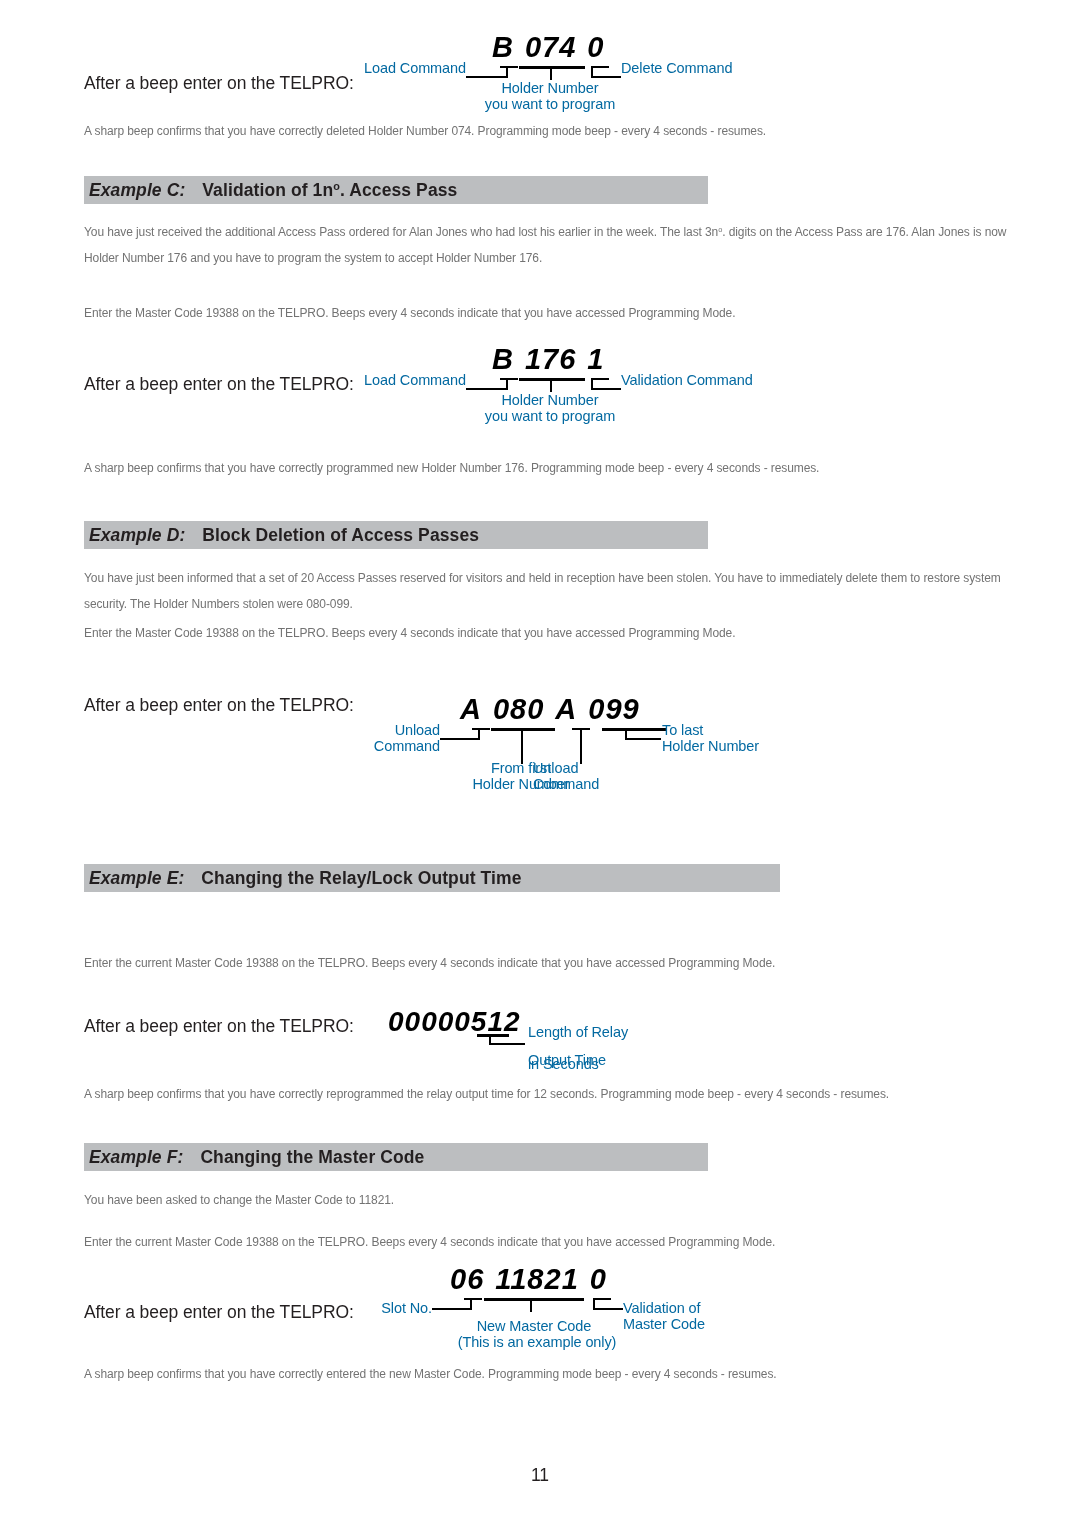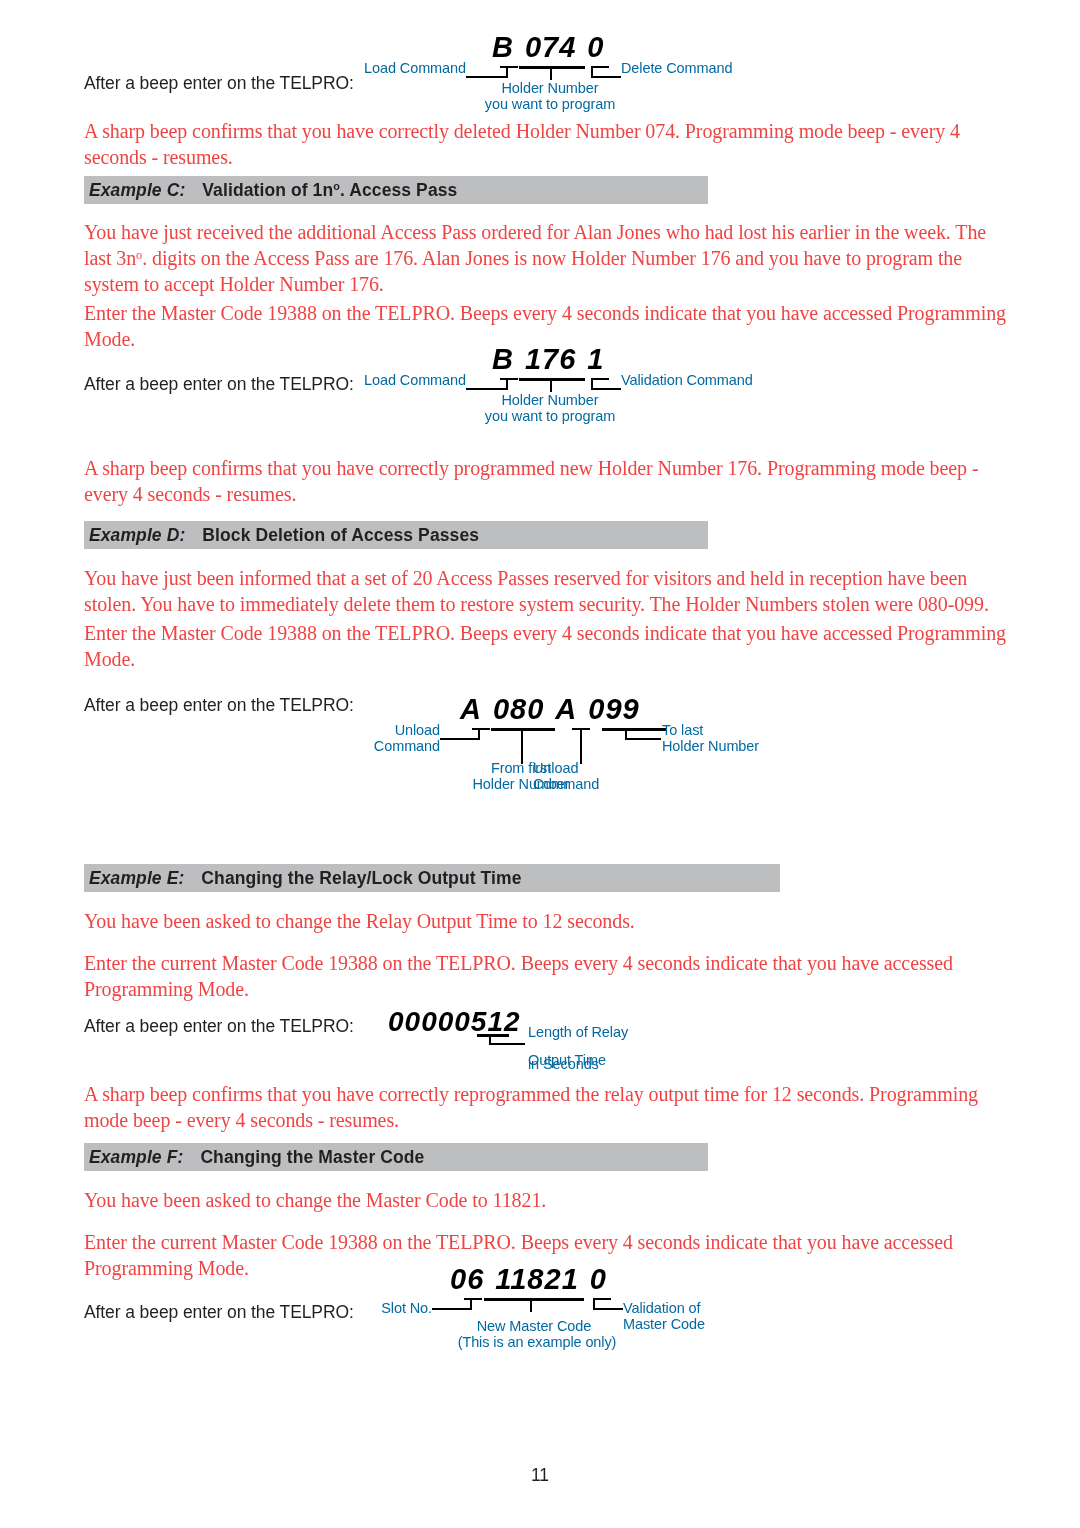--- a/index.html
+++ b/index.html
@@ -18,25 +18,24 @@
   .page {
     position: absolute;
     left: 0; top: 0;
     width: 1080px;
     height: 1528px;
   }
 
   
   .para {
     position: absolute;
-    font-size: 20px;
+    font-size: 12px;
     line-height: 26px;
-    color: #ef4444;
+    color: #737373;
     letter-spacing: -0.1px;
-    font-family: Liberation Serif, serif;
   }
   .lead {
     position: absolute;
     font-size: 17.5px;
     line-height: 26px;
     color: #231f20;
     white-space: nowrap;
     letter-spacing: -0.1px;
   }
   sup.ord {
@@ -223,21 +222,20 @@
   <div class="lbl c" style="left:421px; top:776px; width:200px;">Holder Number</div>
   <div class="lbl" style="left:533px; top:760px;">Unload</div>
   <div class="lbl" style="left:533px; top:776px;">Command</div>
 
 
   <div class="sec-head" style="top:864px; width:696px;">
     <span class="ex">Example E:</span>
     <span class="ttl">Changing the Relay/Lock Output Time</span>
   </div>
 
-  <div class="para" style="left:84px; top:908px; width:930px;">You have been asked to change the Relay Output Time to 12 seconds.</div>
 
   <div class="para" style="left:84px; top:950px; width:900px;">Enter the current Master Code 19388 on the TELPRO. Beeps every 4 seconds indicate that you have accessed Programming Mode.</div>
 
   <div class="lead" style="left:84px; top:1013px;">After a beep enter on the TELPRO:</div>
 
   <div class="codewrap" style="left:0; top:0;">
     <div class="code" style="position:absolute; left:388px; top:1008px; font-size:28px;">00000512</div>
 
     <div class="ubar" style="left:477px; top:1034px; width:32px;"></div>
     <div class="vline" style="left:489px; top:1034px; height:11px;"></div>
@@ -275,16 +273,17 @@
     <div class="hline" style="left:593px; top:1298px; width:18px;"></div>
     <div class="vline" style="left:593px; top:1298px; height:12px;"></div>
     <div class="hline" style="left:593px; top:1308px; width:30px;"></div>
   </div>
   <div class="lbl r" style="left:312px; top:1300px; width:120px;">Slot No.</div>
   <div class="lbl" style="left:623px; top:1300px;">Validation of</div>
   <div class="lbl" style="left:623px; top:1316px;">Master Code</div>
   <div class="lbl c" style="left:434px; top:1318px; width:200px;">New Master Code</div>
   <div class="lbl c" style="left:422px; top:1334px; width:230px;">(This is an example only)</div>
 
+  <div class="para" style="left:84px; top:1361px; width:930px;">A sharp beep confirms that you have correctly entered the new Master Code. Programming mode beep - every 4 seconds - resumes.</div>
 
   <div class="pageno" style="top:1417px;margin-top:48px;">11</div>
 
 </div>
 
 </body></html>

